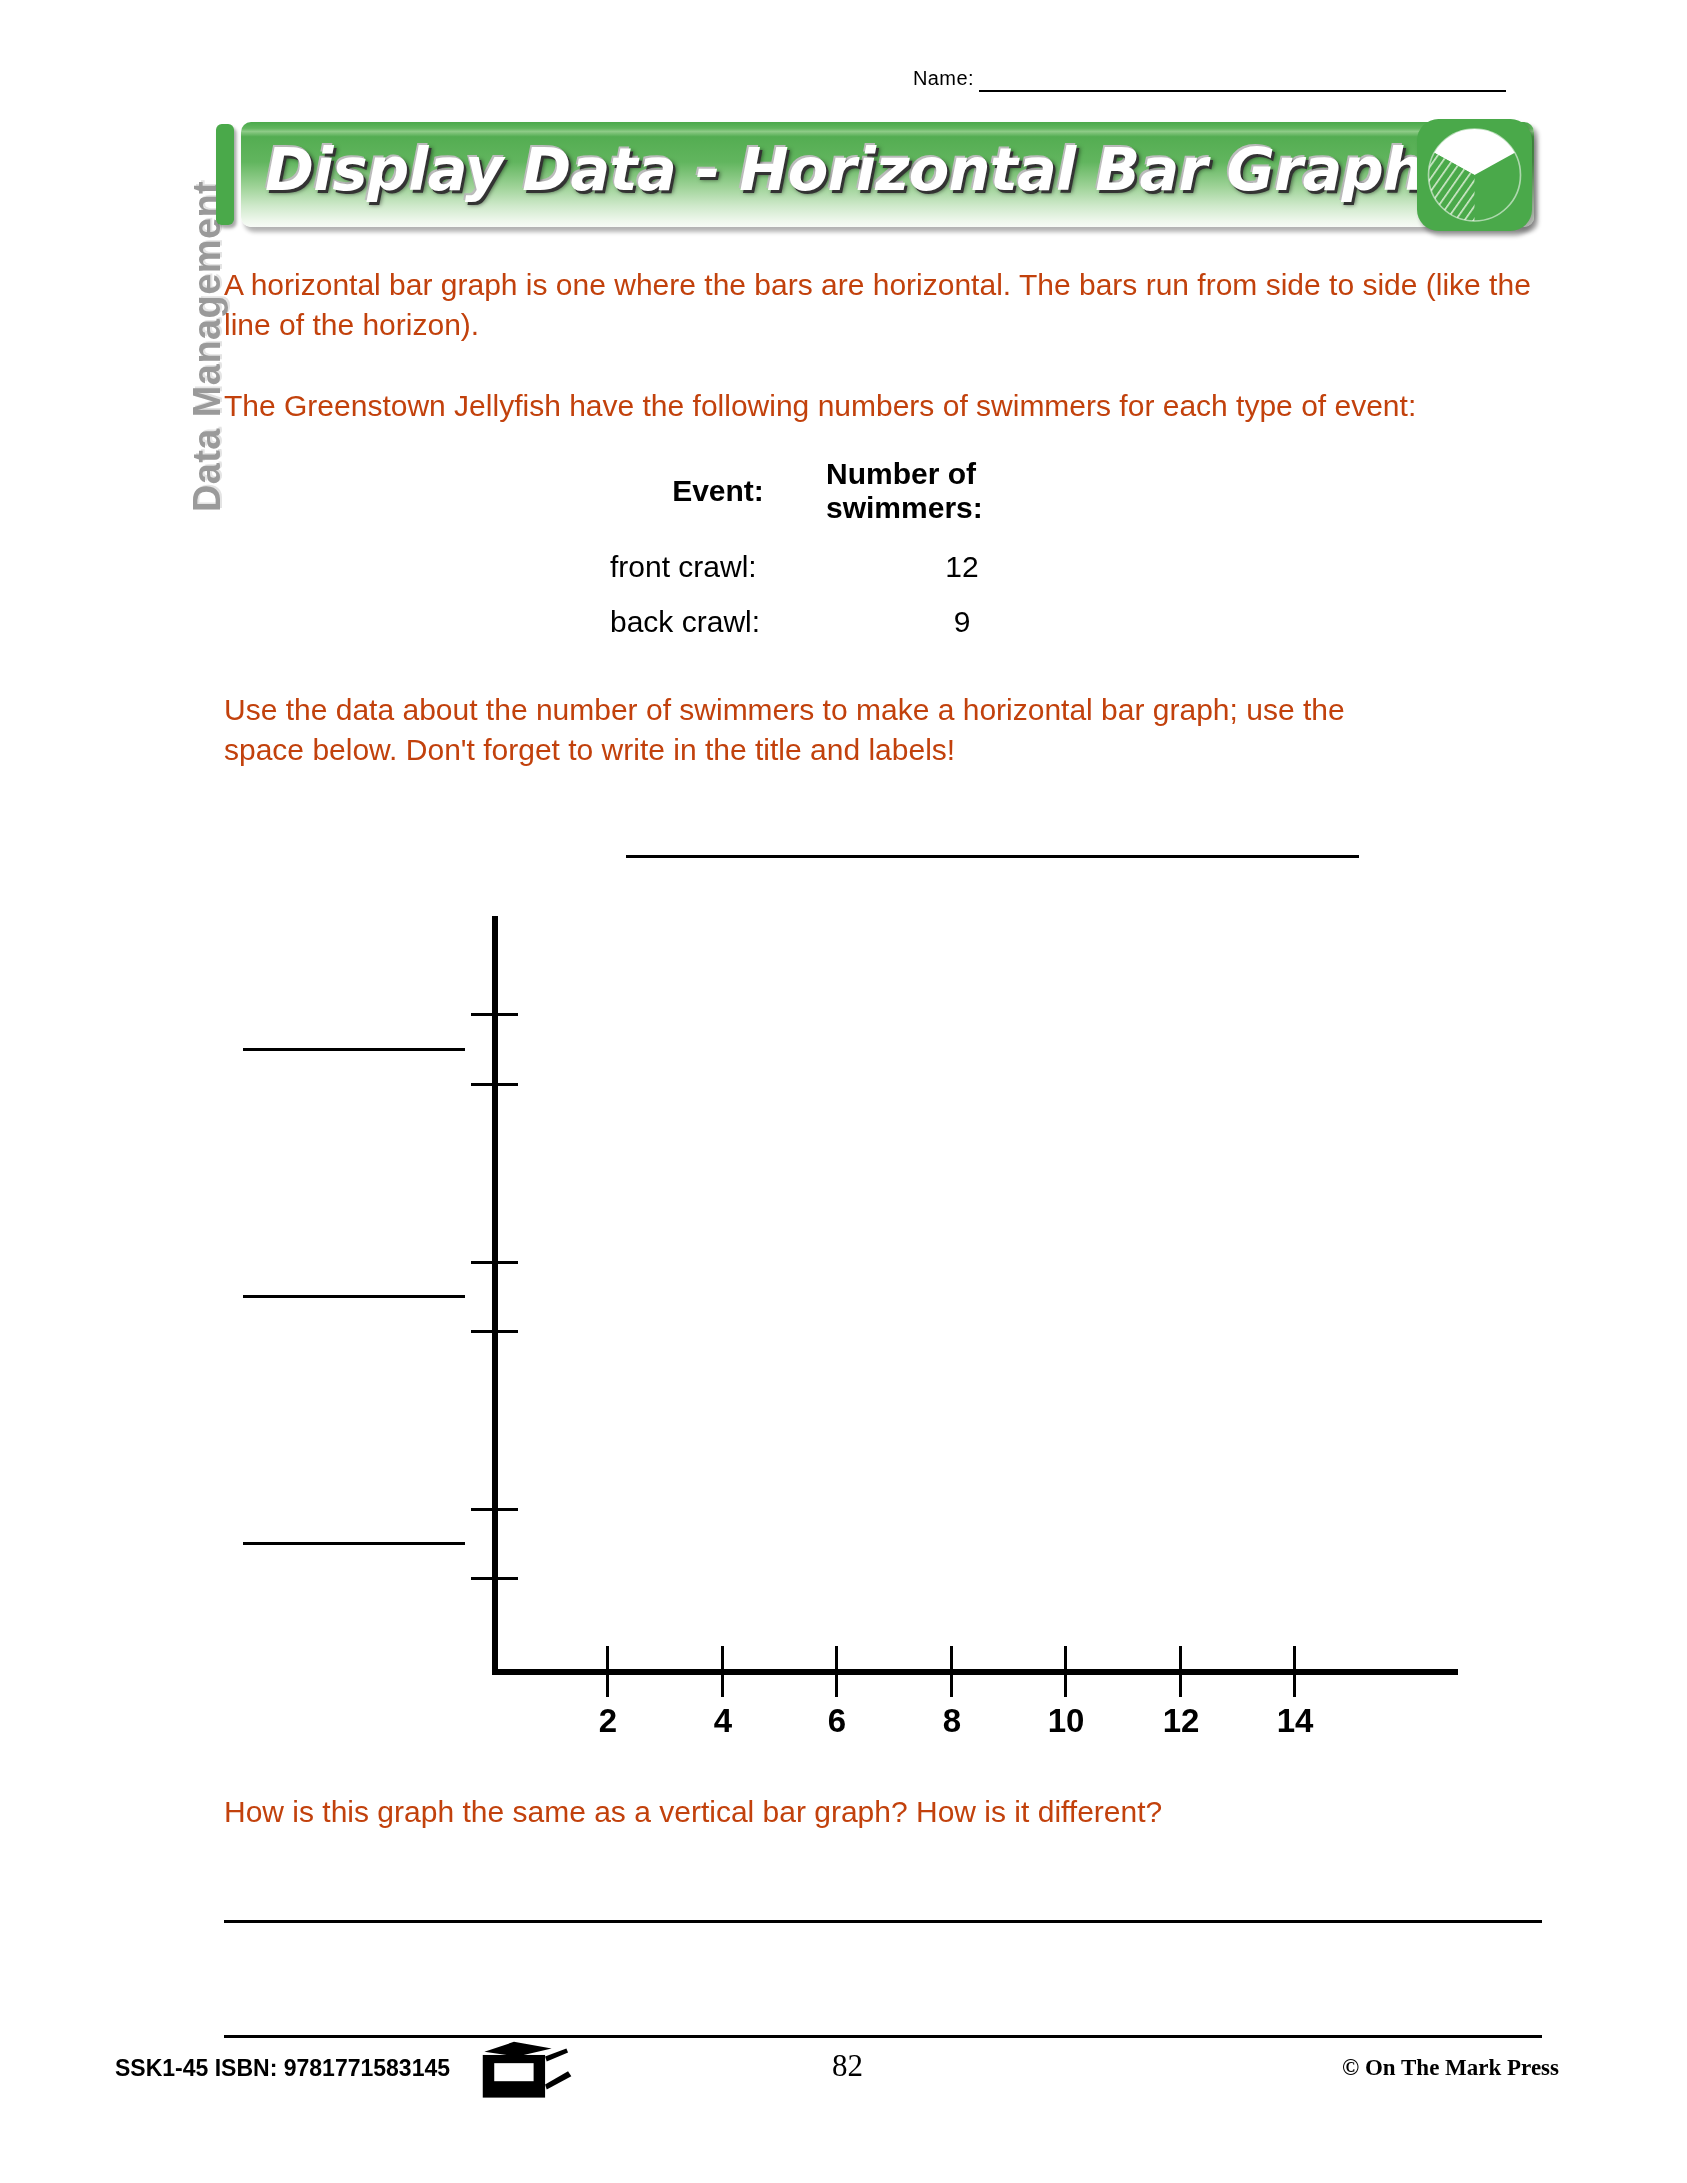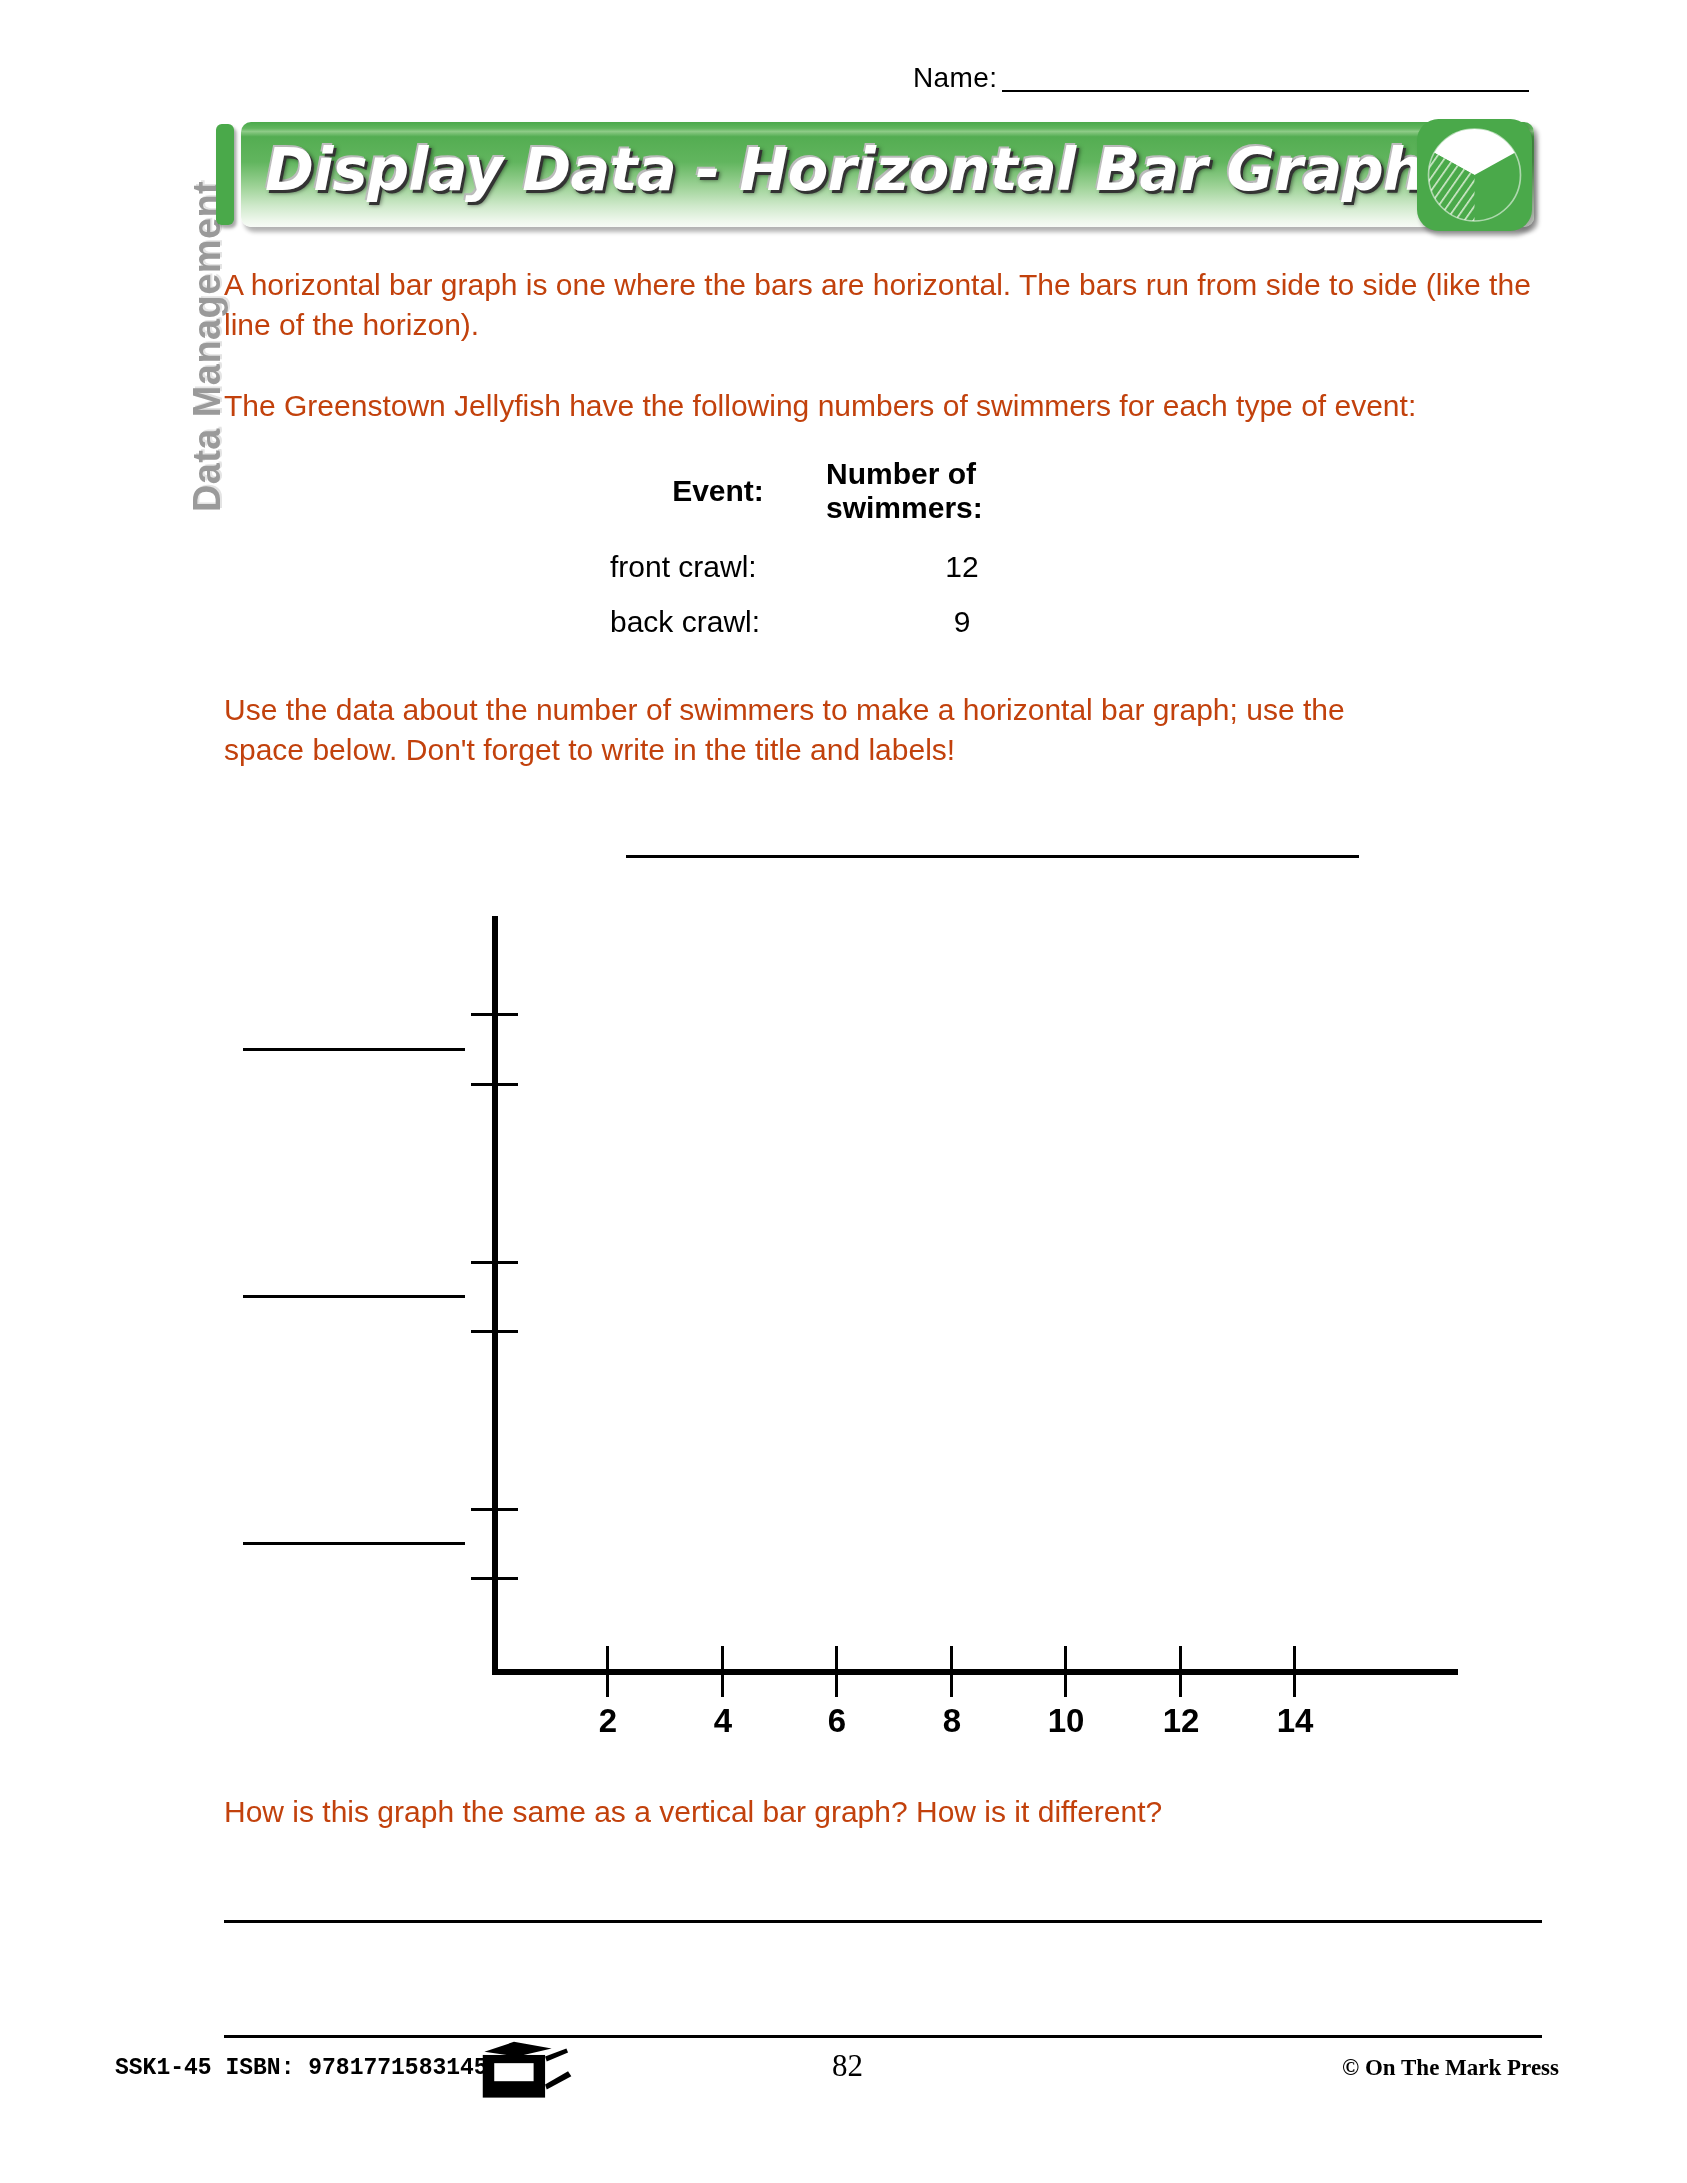--- a/index.html
+++ b/index.html
@@ -19,21 +19,21 @@
   
   #name-row {
     position: absolute;
     left: 913px;
     top: 64px;
     display: flex;
     align-items: flex-end;
     gap: 5px;
   }
   #name-label {
-    font-size: 28px;
+    font-size: 20px;
     line-height: 28px;
     letter-spacing: 0.4px;
   }
   #name-blank {
     width: 527px;
     border-bottom: 2.5px solid #000;
     height: 25px;
   }
 
   
@@ -221,21 +221,21 @@
   #answer-line-1 { top: 1920px; }
   #answer-line-2 { top: 2035px; }
 
   
   #footer-code {
     position: absolute;
     left: 115px;
     top: 2055px;
     font-size: 23px;
     font-weight: bold;
-    font-family: Liberation Mono, monospace;
+    font-family: Liberation Sans, sans-serif;
     white-space: nowrap;
   }
   #footer-logo {
     position: absolute;
     left: 476px;
     top: 2032px;
     width: 107px;
     height: 82px;
   }
   #footer-page {

